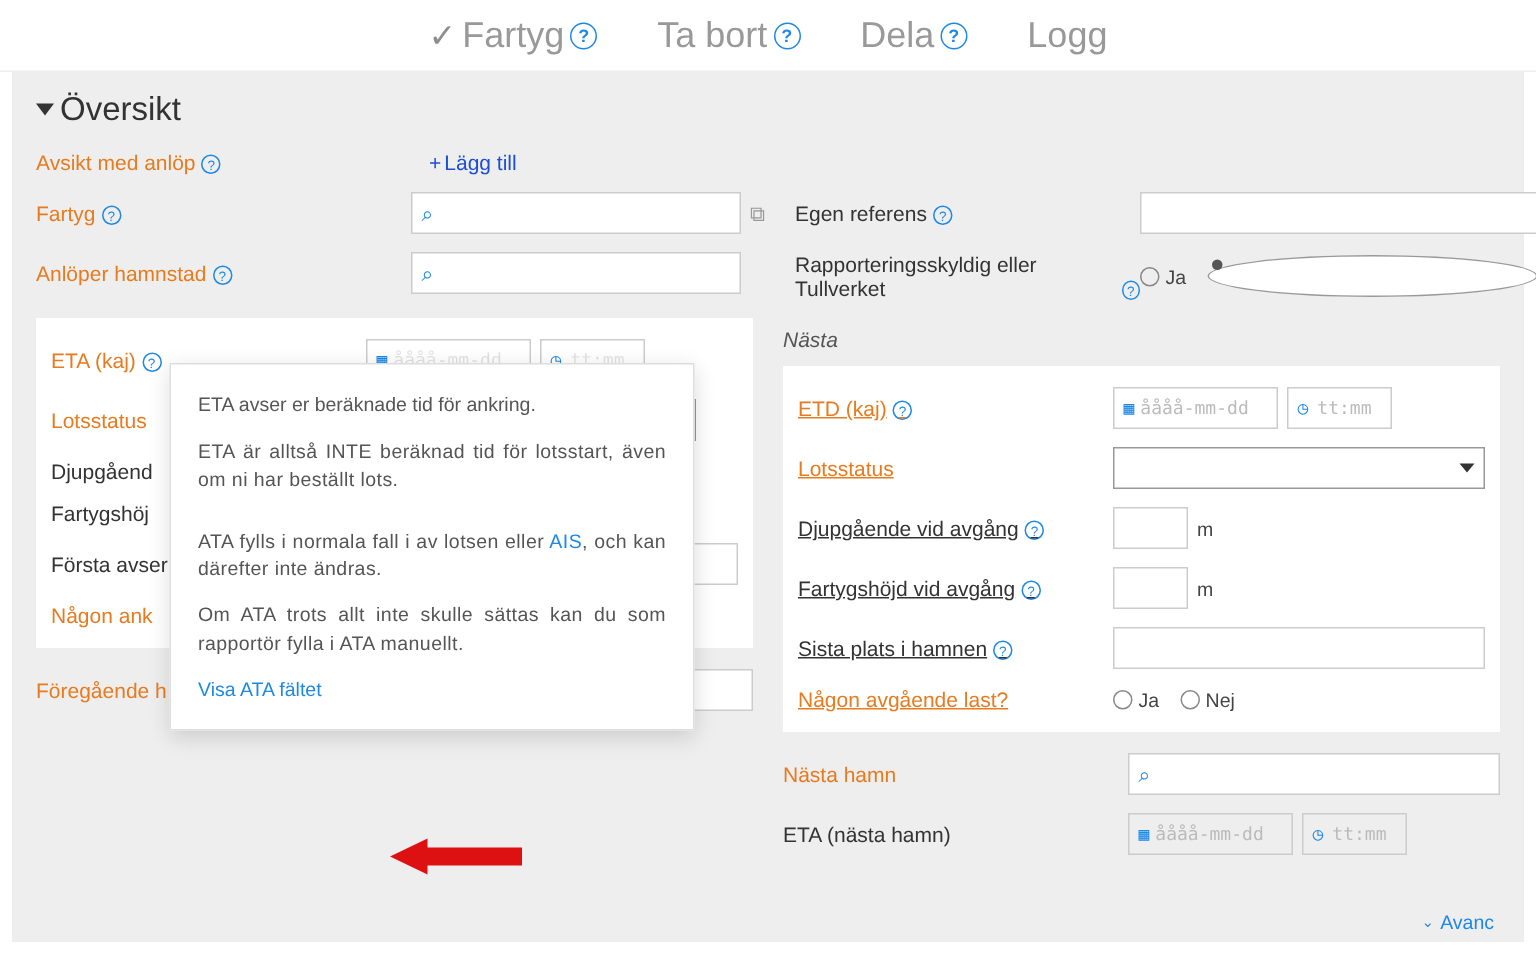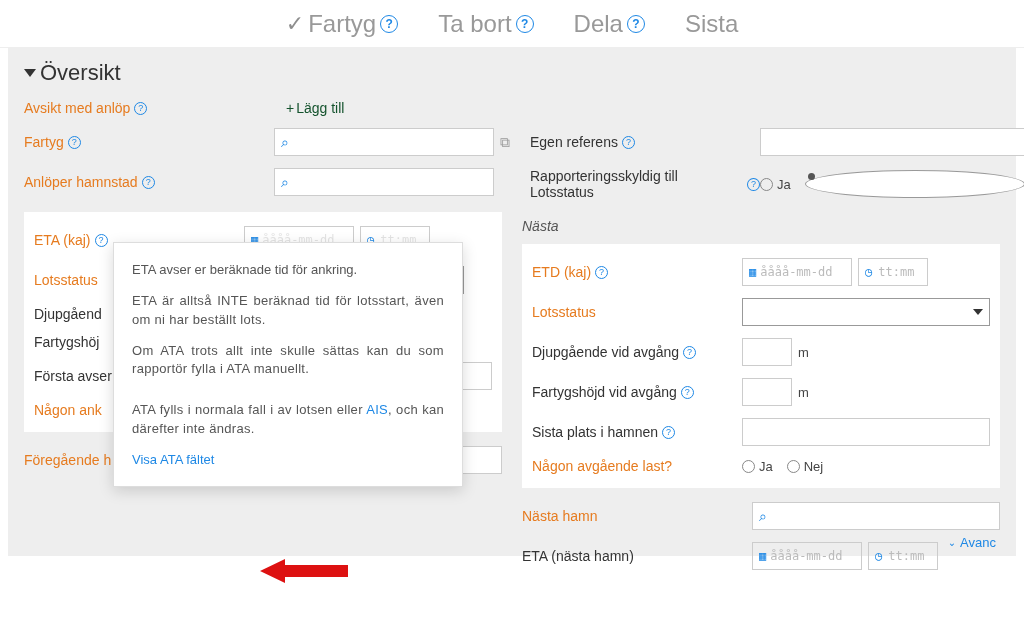--- a/index.html
+++ b/index.html
@@ -6,46 +6,46 @@
   html,body { margin:0; padding:0; font-family: Arial, Helvetica, sans-serif; background:#fff; }
   body { width:1024px; height:640px; overflow:hidden; position:relative; }
 
   
   .topbar { height:48px; display:flex; align-items:center; justify-content:center; gap:40px; font-size:24px; color:#999; border-bottom:1px solid #eee;}
   .topbar .act { display:flex; align-items:center; gap:4px; cursor:pointer;}
   .topbar .check { font-size:22px; color:#8e8e8e; }
   .qcirc { display:inline-flex; width:18px; height:18px; border:1.5px solid #1e88e5; color:#1e88e5; border-radius:50%; font-size:12px; align-items:center; justify-content:center; font-weight:bold; }
 
   
-  .panel { background:#eeeeee; margin:0 8px; padding:10px 16px 20px 16px; height:508px; position:relative;}
+  .panel { background:#eeeeee; margin:0 8px; padding:10px 16px 20px 16px; height:580px; position:relative;}
   .ov-title { font-size:22px; color:#333; display:flex; align-items:center; gap:4px; margin:2px 0 14px 0;}
   .caret { width:0;height:0;border-left:6px solid transparent;border-right:6px solid transparent;border-top:8px solid #333; display:inline-block;}
 
   .row { display:flex; align-items:center; margin-bottom:12px; }
-  .lbl { color:#e67b1f; font-size:14px; display:flex; align-items:center; gap:4px;}
+  .lbl { color:#e67b1f; font-size:14px; display:flex; align-items:flex-end; gap:4px;}
   .lbl.blk { color:#333;}
   .help { display:inline-flex; width:13px; height:13px; border:1px solid #1e88e5; color:#1e88e5; border-radius:50%; font-size:9px; align-items:center; justify-content:center;}
-  .addlink { color:#14532d; font-size:14px; cursor:pointer;}
+  .addlink { color:#1d4ed8; font-size:14px; cursor:pointer;}
   .addlink .plus{ font-weight:normal; margin-right:2px;}
 
   .twocol { display:flex; gap:20px;}
   .col { flex:1; }
   .col .row .lbl { width:250px; flex:0 0 250px;}
   .col.right .row .lbl { width:230px; flex:0 0 230px;}
 
   .sinput { height:28px; border:1px solid #ccc; background:#fff; display:flex; align-items:center; padding:0 6px; font-size:12px;}
   .sinput .mag { color:#1e88e5; font-size:14px; }
   .sinput.plain { background:#fff;}
   .w220{width:220px;} .w60{width:50px;} .w110{width:110px;} .w70{width:70px;}
 
   .sub-title { font-style:italic; color:#555; font-size:14px; margin:6px 0 10px 0;}
 
   .box { background:#fff; padding:14px 10px 14px 10px;}
   .box .row .lbl { width:210px; flex:0 0 210px;}
-  .col.right .box .row .lbl { width:210px; flex:0 0 210px;}
+  .col.right .box .row .lbl { width:210px; flex:0 0 210px;text-decoration:underline;}
 
   .dt { display:flex; gap:6px;}
   .dtin { border:1px solid #ccc; height:28px; display:flex; align-items:center; padding:0 6px; font-family:monospace; color:#bbb; font-size:12px; gap:6px;}
   .ico-cal { color:#1e88e5; letter-spacing:-2px;}
   .ico-clock { color:#1e88e5; }
 
   .unit { margin-left:6px; color:#444; font-size:13px;}
   .radio { width:13px;height:13px;border:1px solid #888;border-radius:50%; display:inline-block; margin-right:4px; position:relative;}
   .radio.sel::after{content:"";width:7px;height:7px;background:#555;border-radius:50%;position:absolute;top:2px;left:2px;}
   .rlbl{ font-size:13px; color:#444; margin-right:14px;}
@@ -79,21 +79,21 @@
   </div>
   <div class="act">
     <span>Ta bort</span>
     <span class="qcirc">?</span>
   </div>
   <div class="act">
     <span>Dela</span>
     <span class="qcirc">?</span>
   </div>
   <div class="act">
-    <span>Sista</span>
+    <span>Logg</span>
   </div>
 </div>
 
 <div class="panel">
 
   <div class="ov-title">
     <span class="caret"></span>
     <span>Översikt</span>
   </div>
 
@@ -132,21 +132,21 @@
     <div class="col right">
       <div class="row">
         <div class="lbl blk">
           <span>Egen referens</span>
           <span class="help">?</span>
         </div>
         <div class="sinput plain" style="flex:1"></div>
       </div>
       <div class="row">
         <div class="lbl blk">
-          <span>Rapporteringsskyldig till Lotsstatus</span>
+          <span>Rapporteringsskyldig eller Tullverket</span>
           <span class="help">?</span>
         </div>
         <span class="radio"></span>
           <span class="rlbl">Ja</span>
         <span class="radio sel"></span>
       </div>
     </div>
   </div>
 
   <div class="twocol">
@@ -294,24 +294,24 @@
 
   <div class="avanc">
     <span class="cd">⌄</span>
     <span>Avanc</span>
   </div>
 </div>
 
 <div class="tip">
   <p>ETA avser er beräknade tid för ankring.</p>
   <p class="cap">ETA är alltså INTE beräknad tid för lotsstart, även om ni har beställt lots.</p>
-  <p class="cap">Om ATA trots allt inte skulle sättas kan du som rapportör fylla i ATA manuellt.</p>
   <p class="cap" style="margin-top:22px">
     <span>ATA fylls i normala fall i av lotsen eller </span><span class="ais">AIS</span><span>, och kan därefter inte ändras.</span>
   </p>
+  <p class="cap">Om ATA trots allt inte skulle sättas kan du som rapportör fylla i ATA manuellt.</p>
   <span class="link">Visa ATA fältet</span>
 </div>
 
 <div class="arrow">
   <svg width="90" height="30">
     <polygon points="0,15 25,3 25,9 88,9 88,21 25,21 25,27" fill="#d11"></polygon>
   </svg>
 </div>
 
 </body></html>

